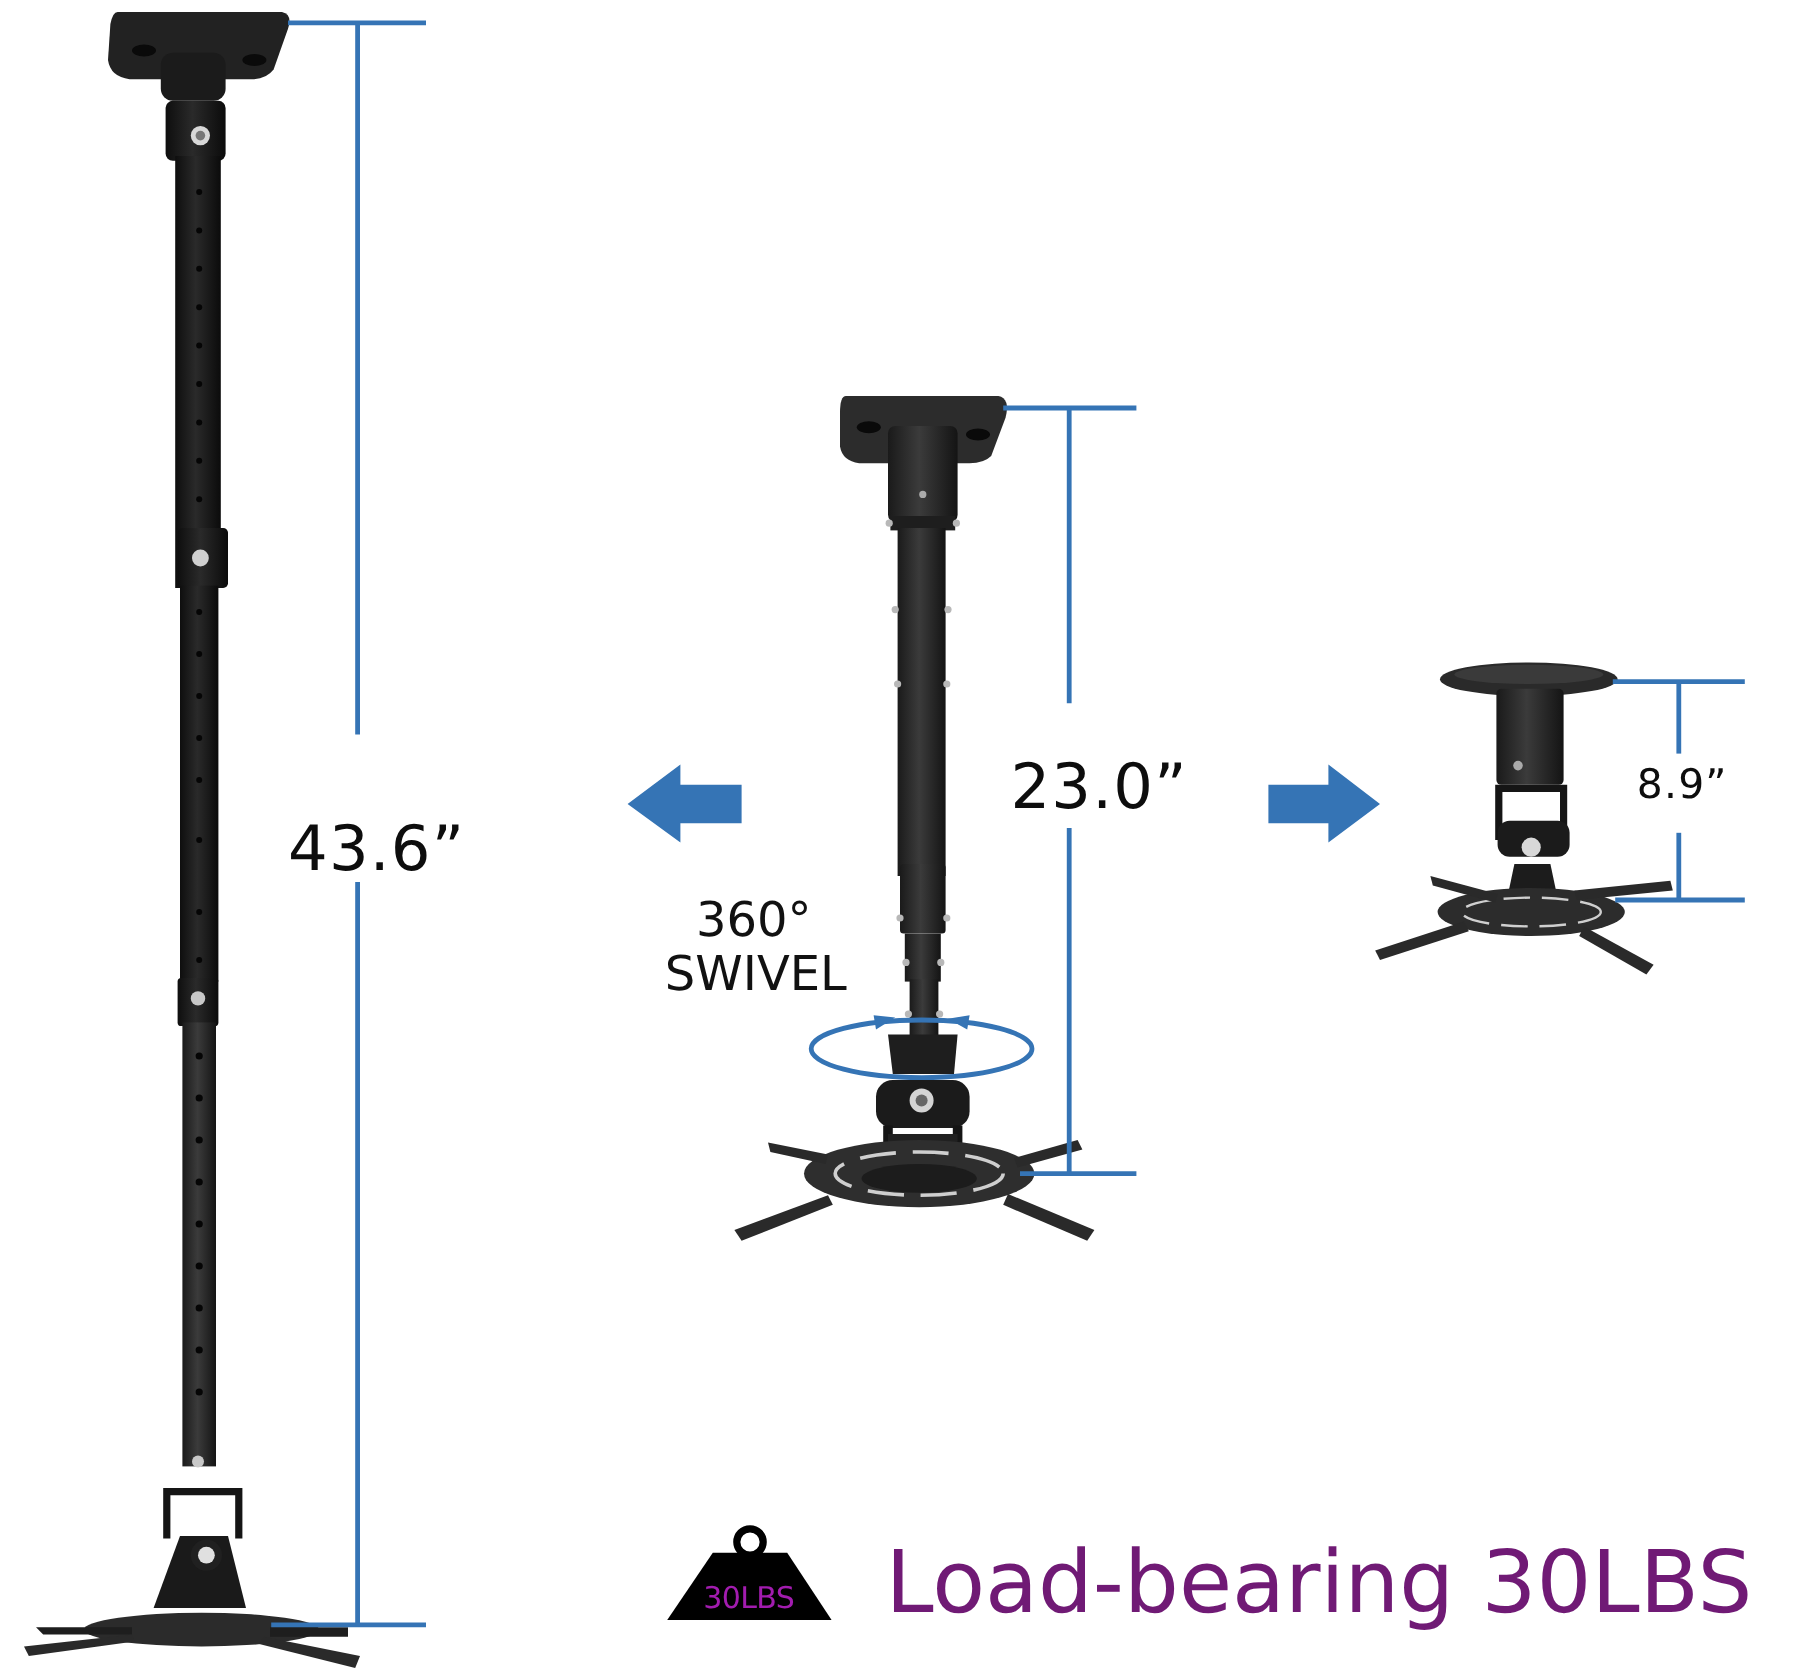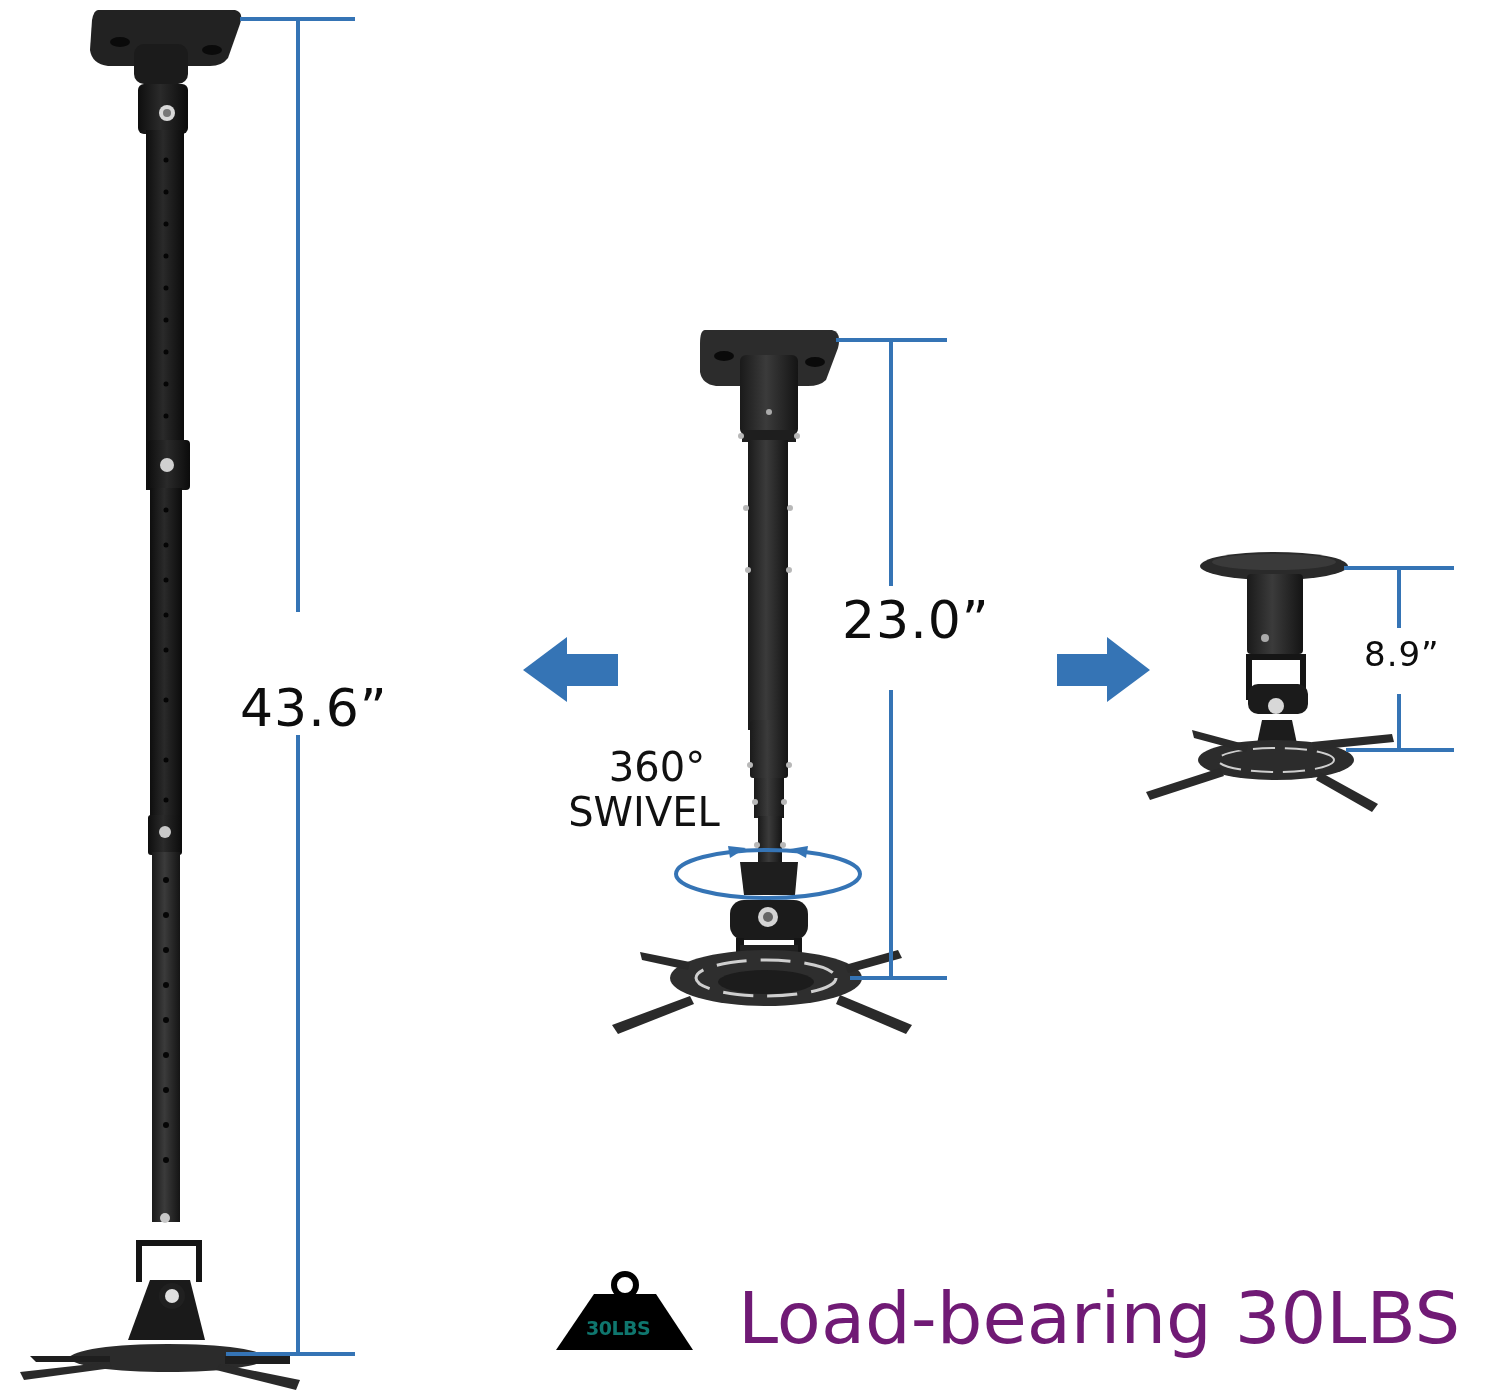--- a/index.html
+++ b/index.html
@@ -2,25 +2,25 @@
 <html><head>
 <meta charset="utf-8">
 <style>
   html, body { margin: 0; padding: 0; background: #ffffff; }
   body { width: 1500px; height: 1399px; position: relative; overflow: hidden;
          font-family: "DejaVu Sans", "Liberation Sans", sans-serif; }
   .dim-label { position: absolute; color: #0d0d0d; font-family: "DejaVu Sans", sans-serif;
                letter-spacing: 1px; white-space: nowrap; }
   svg.canvas { position: absolute; left: 0; top: 0; }
   .swivel-text { position: absolute; color: #111; font-family: "DejaVu Sans", sans-serif;
-                 text-align: center; line-height: 1.12; white-space: nowrap; }
+                 line-height: 1.12; white-space: nowrap; }
   .load-text { position: absolute; color: #701a75; font-family: "DejaVu Sans", sans-serif;
                white-space: nowrap; }
-  .weight-badge-text { position: absolute; color: #0f766e; font-family: "DejaVu Sans", sans-serif;
-                       font-size: 19px; font-weight: 700; letter-spacing: -0.5px; }
+  .weight-badge-text { position: absolute; color: #a21caf; font-family: "DejaVu Sans", sans-serif;
+                       font-size: 25px; font-weight: 400; letter-spacing: -0.5px; }
 </style>
 </head>
 <body>
 
 <svg class="canvas" width="1500" height="1399" viewBox="0 0 1500 1399">
   <defs>
     <linearGradient id="poleGrad" x1="0" x2="1" y1="0" y2="0">
       <stop offset="0" stop-color="#0e0e0e"></stop>
       <stop offset="0.45" stop-color="#2a2a2a"></stop>
       <stop offset="1" stop-color="#0b0b0b"></stop>
@@ -183,21 +183,21 @@
   </g>
 
   <g>
     <circle cx="625" cy="1285" r="11" fill="none" stroke="#000" stroke-width="6"></circle>
     <path d="M594 1294 L656 1294 L693 1350 L556 1350 Z" fill="#000"></path>
   </g>
 </svg>
 
 <div class="dim-label" style="left:240px; top:646px; font-size:52px;margin-top:32px;">43.6”</div>
 
-<div class="dim-label" style="left:842px; top:590px; font-size:52px;">23.0”</div>
+<div class="dim-label" style="left:842px; top:626px; font-size:52px;">23.0”</div>
 
 <div class="dim-label" style="left:1364px; top:634px; font-size:34px;">8.9”</div>
 
 <div class="swivel-text" style="left:554px; top:745px; width:180px; font-size:40px;">
   <div style="padding-left:26px;">360°</div>
   <div>SWIVEL</div>
 </div>
 
 <div class="weight-badge-text" style="left:586px; top:1317px;">30LBS</div>
 

